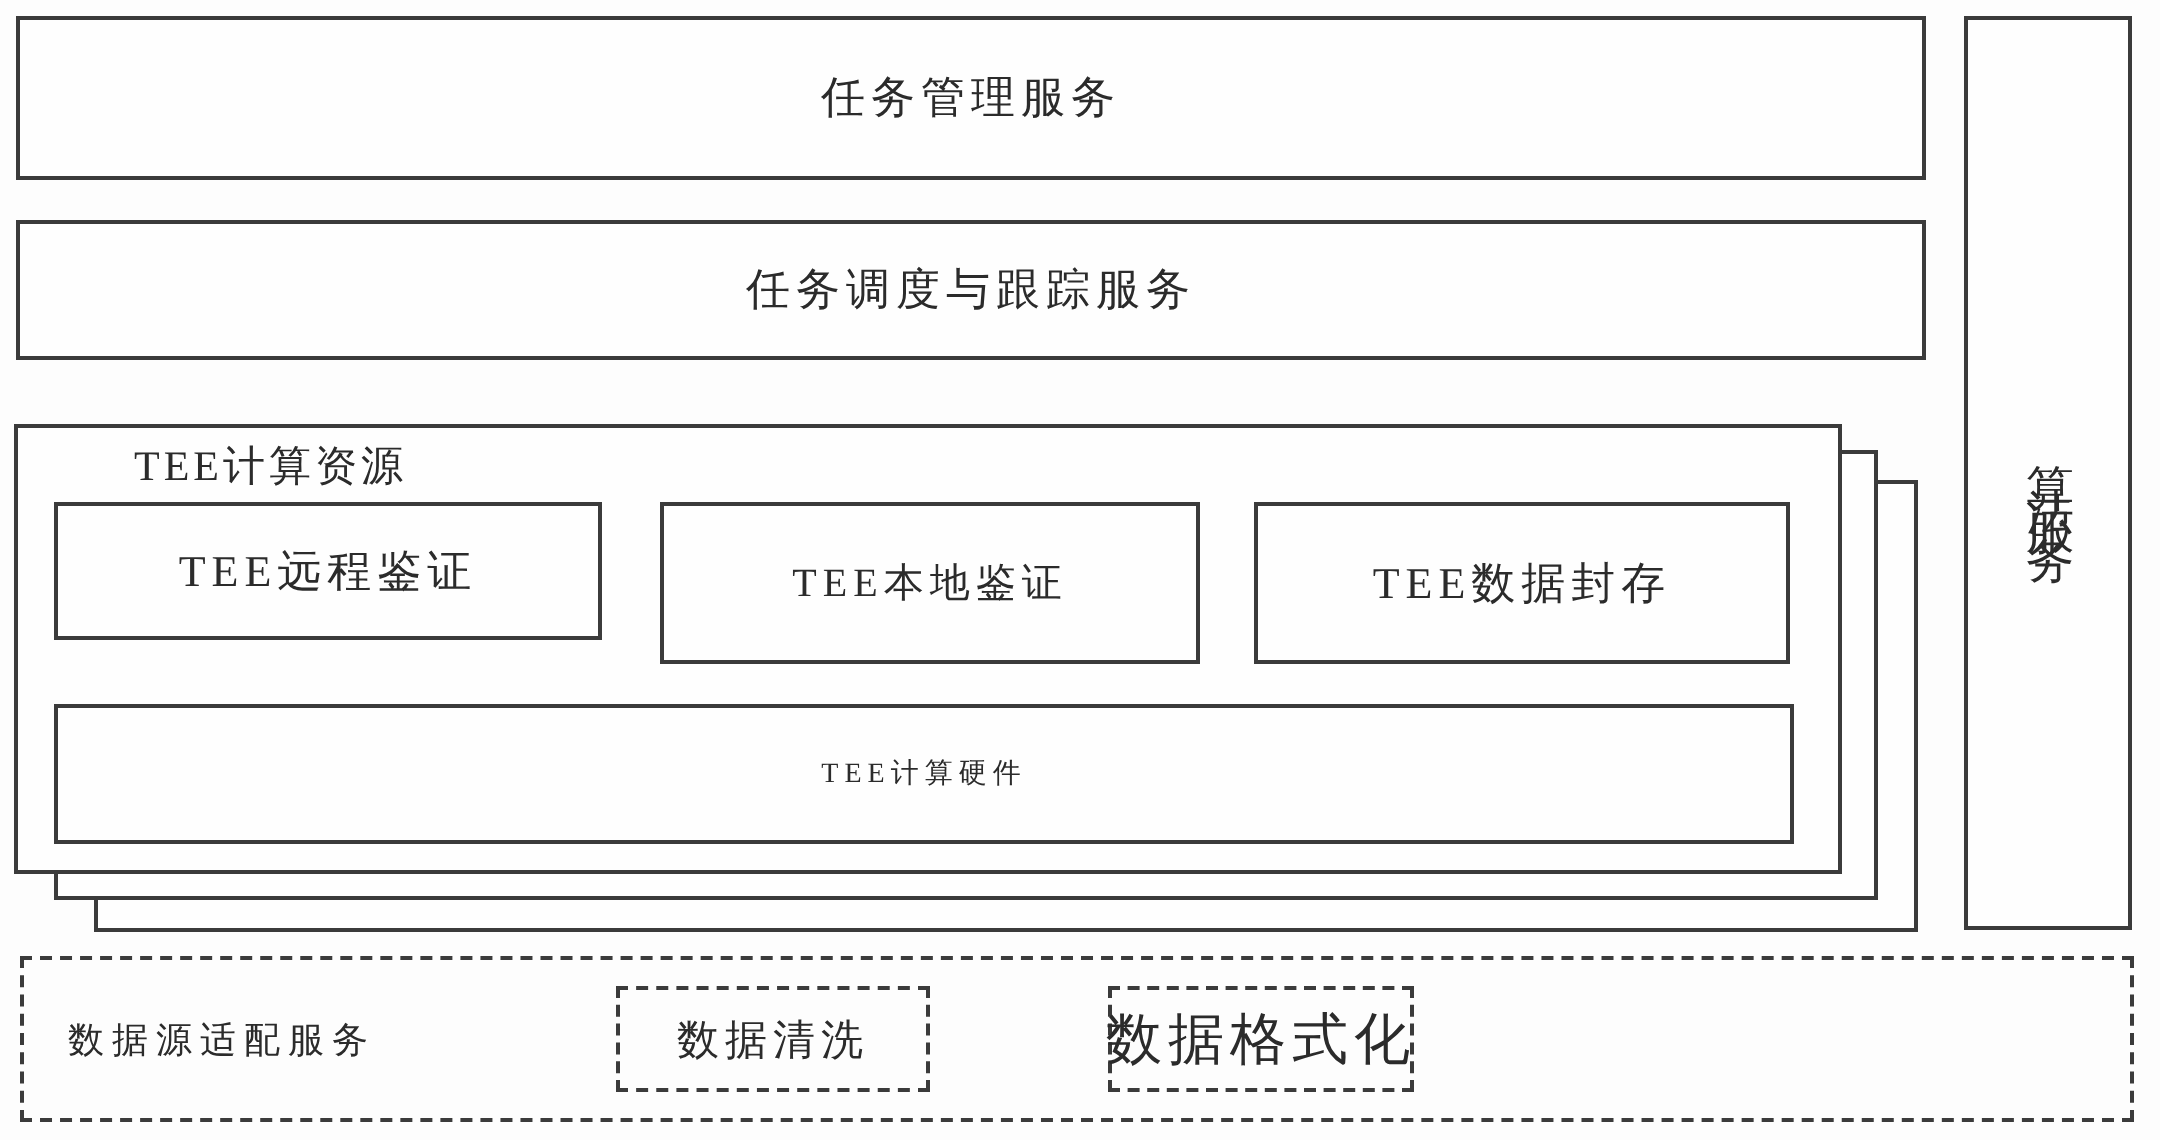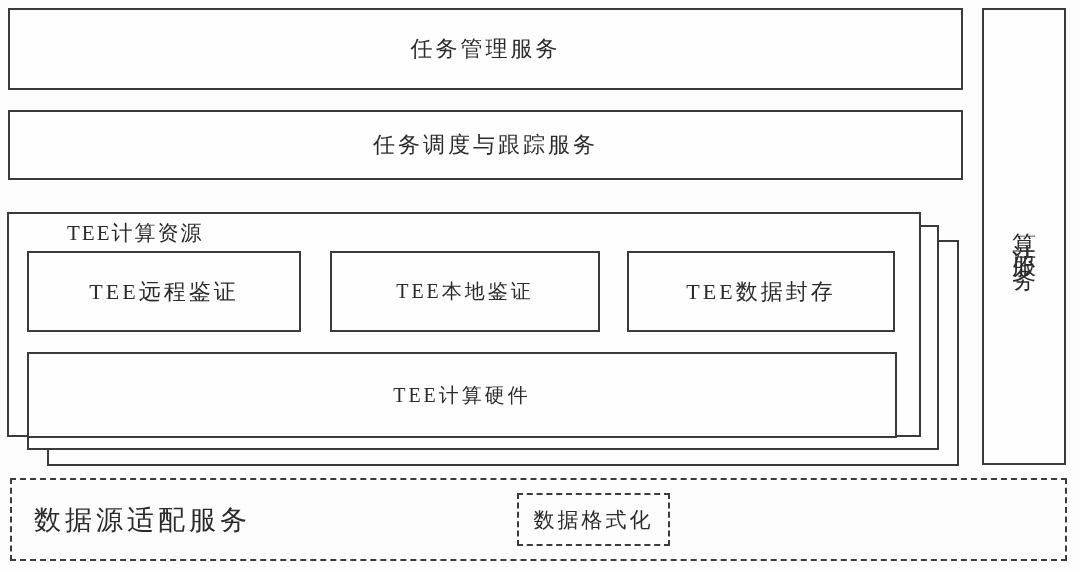--- a/index.html
+++ b/index.html
@@ -45,24 +45,24 @@
   .tee-main    { left: 7px;  top: 212px; width: 914px; height: 225px; z-index: 3;
                  justify-content: flex-start; align-items: flex-start; }
   .tee-title {
     position: absolute;
     left: 10px;
     top: 5px;
     font-size: 21px;
     letter-spacing: 2px;
     margin-left: 48px;
   }
-  .tee-remote   { left: 27px;  top: 251px; width: 274px; height: 81px; z-index: 4; font-size: 22px; }
+  .tee-remote   { left: 27px;  top: 251px; width: 274px; height: 69px; z-index: 4; font-size: 22px; }
   .tee-local    { left: 330px; top: 251px; width: 270px; height: 81px; z-index: 4; font-size: 20px; }
   .tee-sealing  { left: 627px; top: 251px; width: 268px; height: 81px; z-index: 4; font-size: 22px; }
-  .tee-hardware { left: 27px;  top: 352px; width: 870px; height: 86px; z-index: 4; font-size: 20px; }
+  .tee-hardware { left: 27px;  top: 352px; width: 870px; height: 70px; z-index: 4; font-size: 14px; }
 
   
   .algo {
     left: 982px; top: 8px; width: 84px; height: 457px;
     writing-mode: vertical-rl;
     text-orientation: upright;
     letter-spacing: 12px;
     font-size: 24px;
   }
 
@@ -73,25 +73,25 @@
   }
   .adapter {
     left: 10px; top: 478px; width: 1057px; height: 83px;
     justify-content: flex-start;
   }
   .adapter-title {
     position: absolute;
     left: 22px;
     top: 50%;
     transform: translateY(-50%);
-    font-size: 27px;
+    font-size: 18px;
     letter-spacing: 4px;
   }
   .clean   { left: 308px; top: 493px; width: 157px; height: 53px; font-size: 21px; }
-  .format  { left: 517px; top: 493px; width: 153px; height: 53px; font-size: 21px; }
+  .format  { left: 554px; top: 493px; width: 153px; height: 53px; font-size: 28px; }
   .version { left: 772px; top: 493px; width: 156px; height: 53px; font-size: 21px; letter-spacing: 1px; }
 </style>
 </head>
 <body>
 
 <div class="canvas">
 
   <div class="box svc1">任务管理服务</div>
 
   <div class="box svc2">任务调度与跟踪服务</div>
@@ -109,17 +109,18 @@
   <div class="box tee-local">TEE本地鉴证</div>
 
   <div class="box tee-hardware">TEE计算硬件</div>
 
   <div class="box algo">算法服务</div>
 
   <div class="box dashed adapter">
     <span class="adapter-title">数据源适配服务</span>
   </div>
 
+  <div class="box dashed clean">数据清洗</div>
 
   <div class="box dashed format">数据格式化</div>
 
 
 </div>
 
 </body></html>

